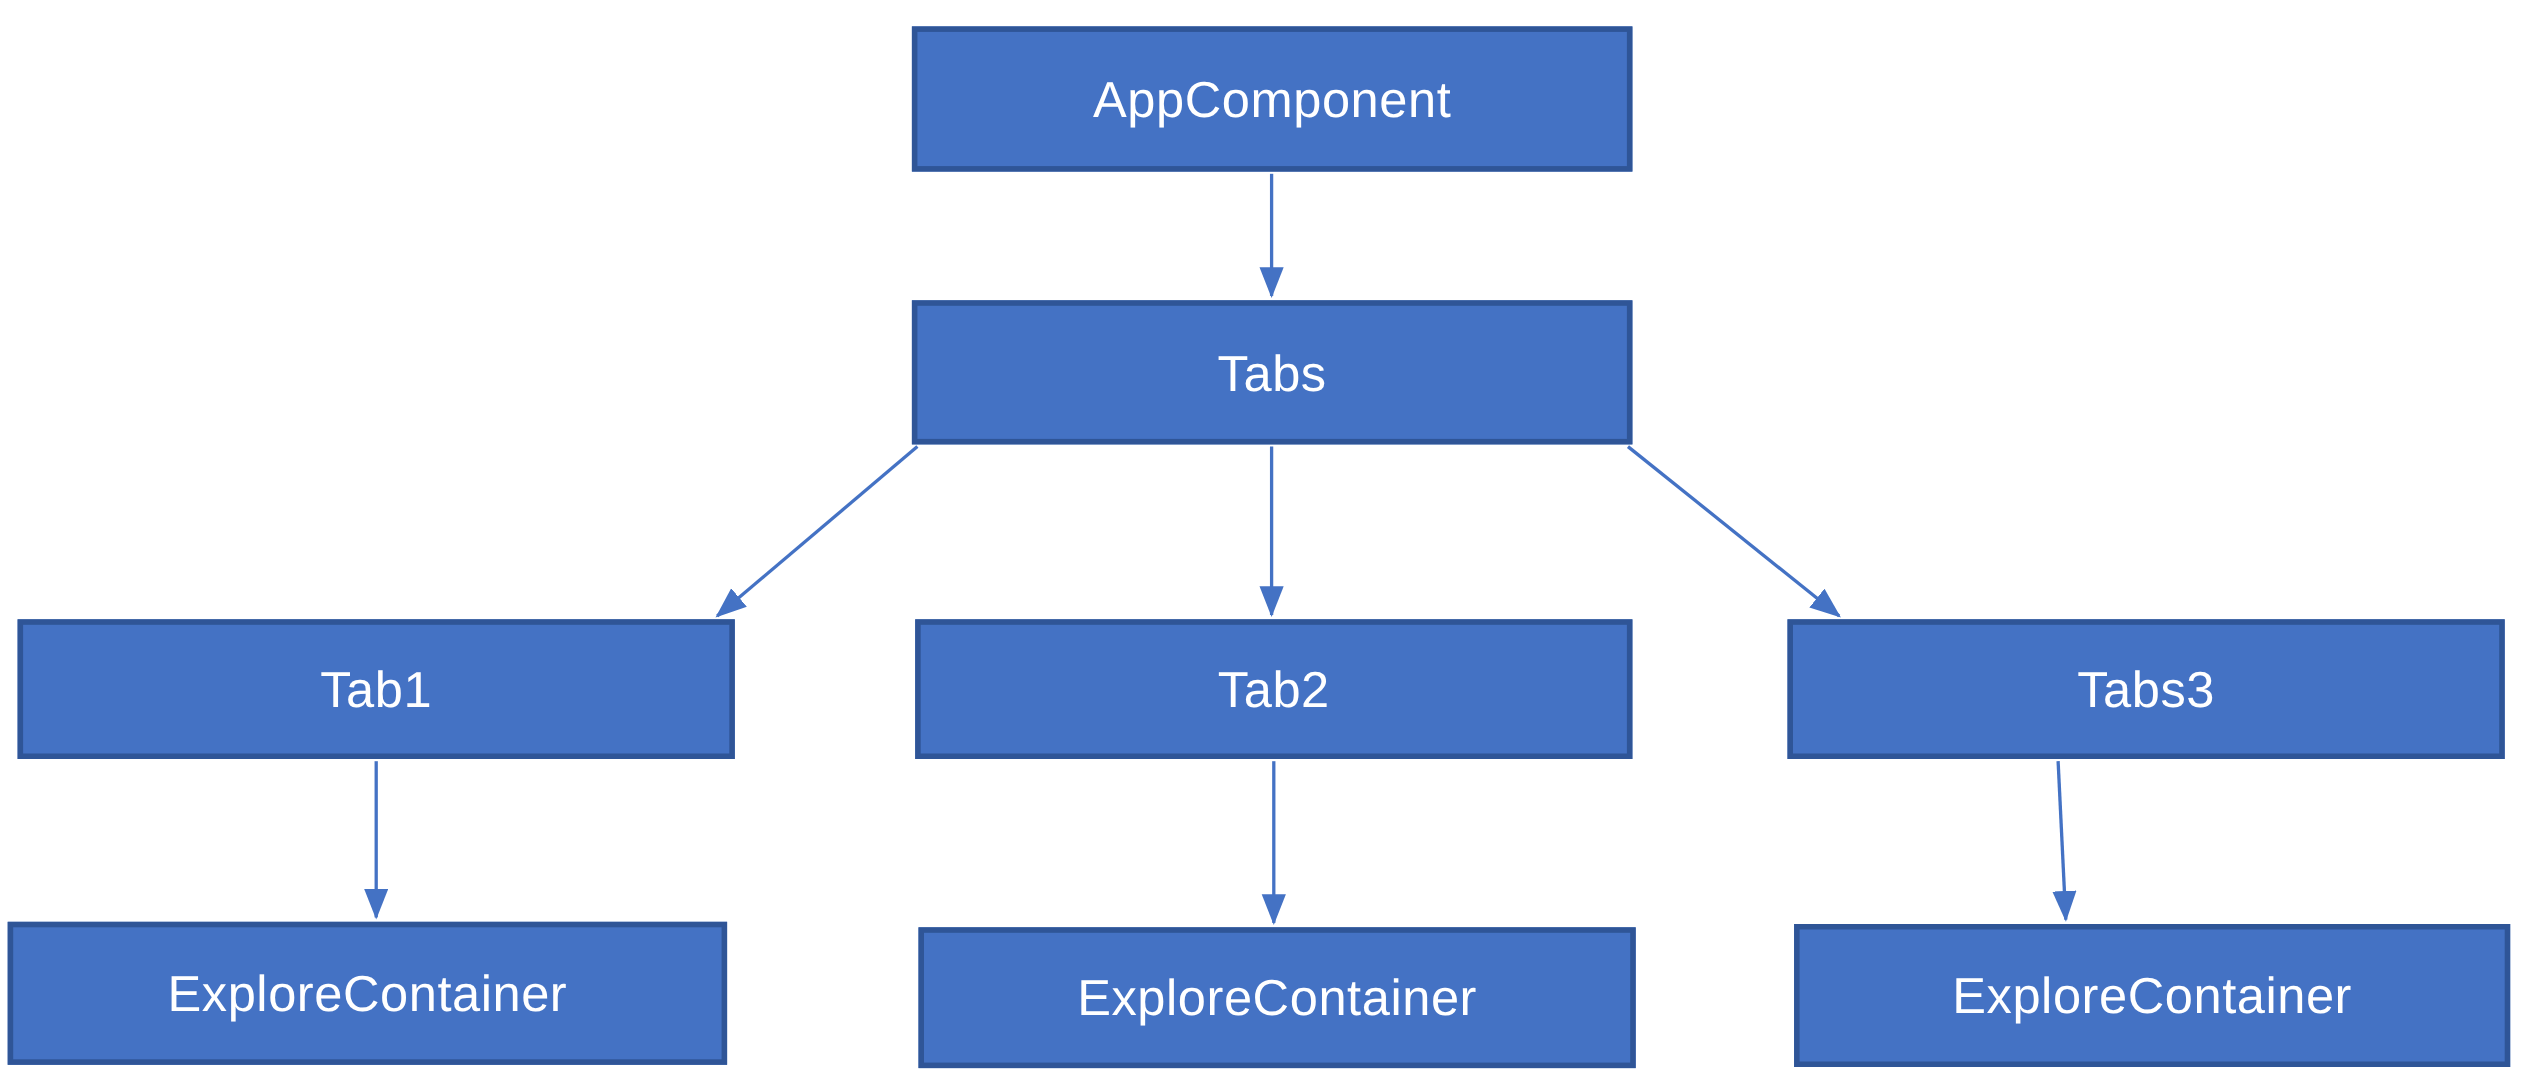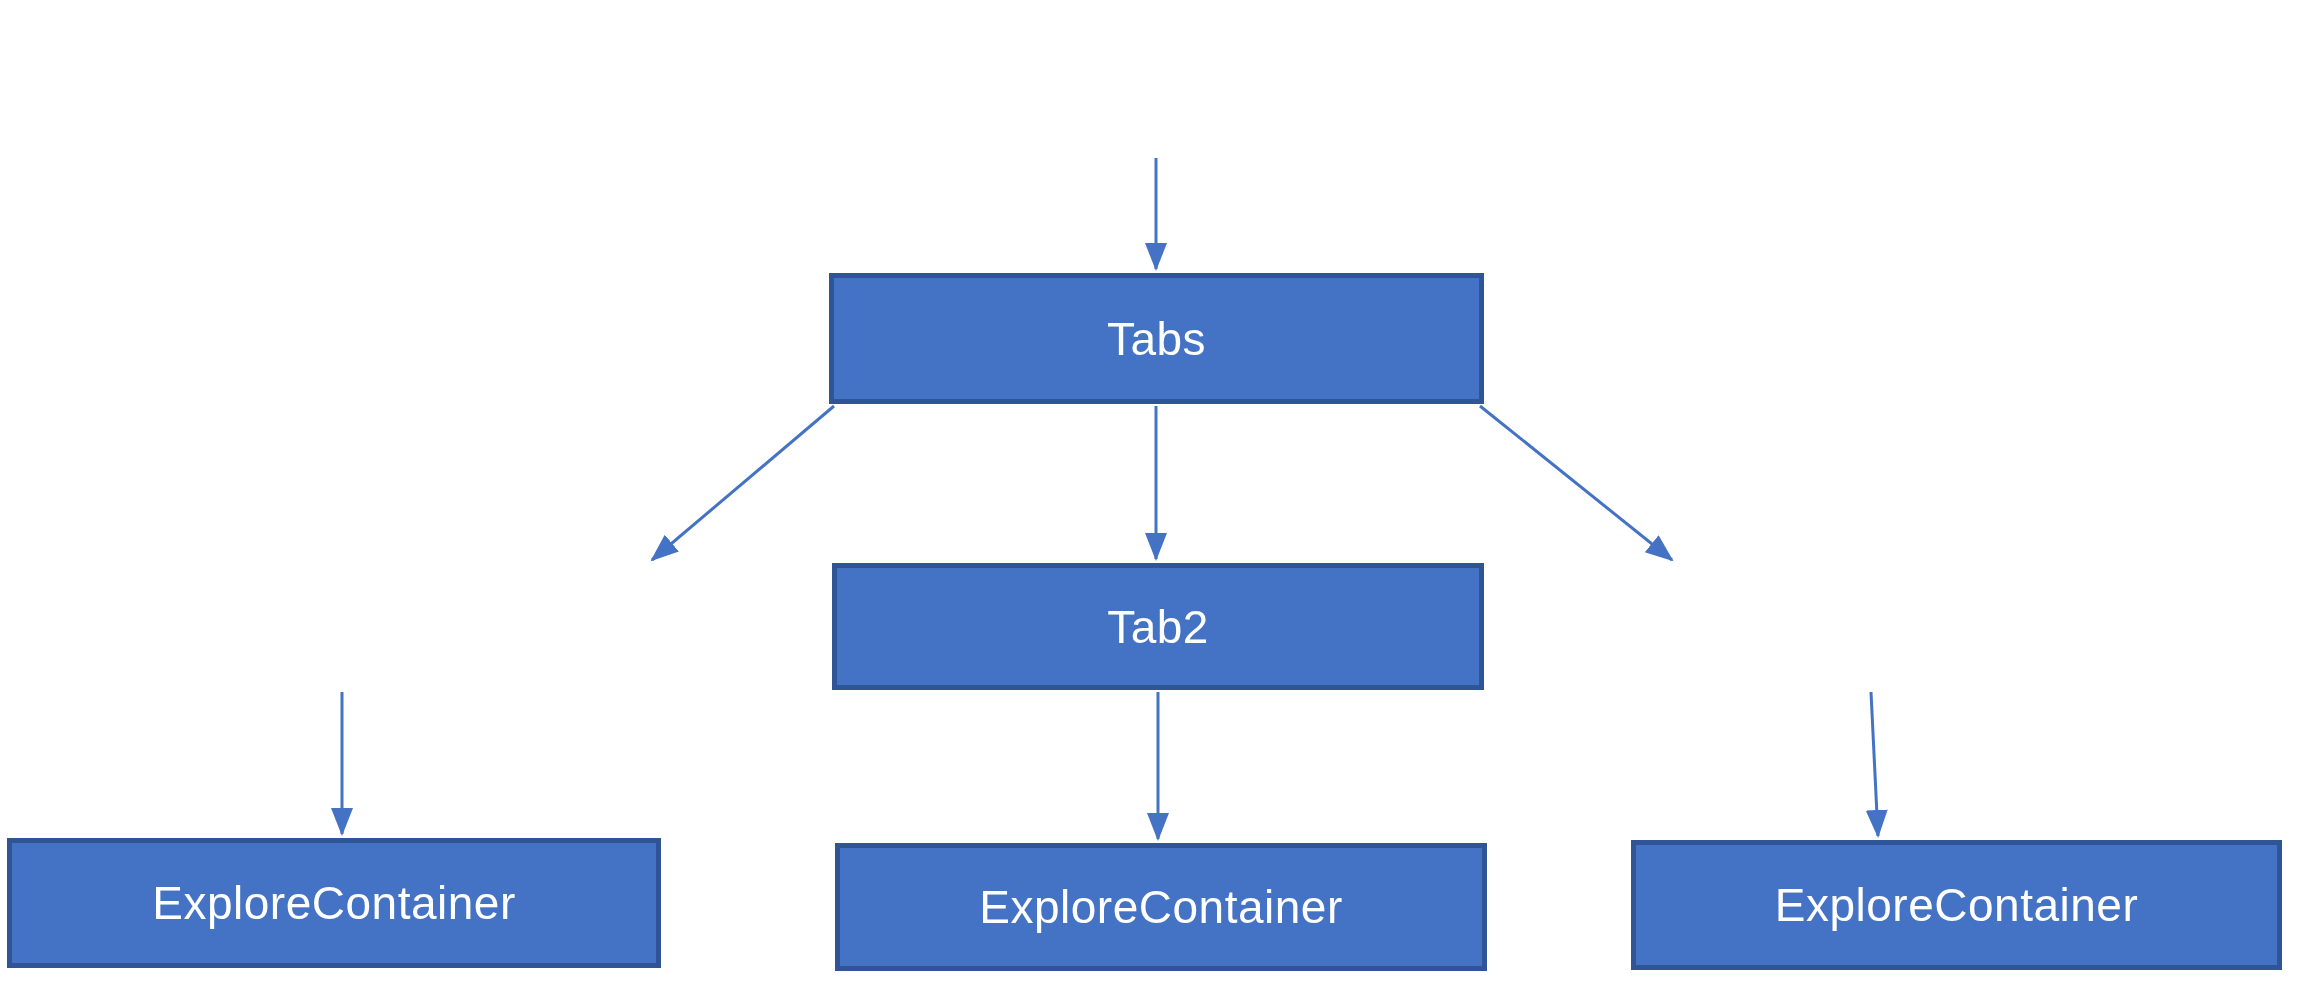--- a/index.html
+++ b/index.html
@@ -70,30 +70,39 @@
 
     <line x1="1480" y1="406" x2="1672" y2="560" stroke="#4472C4" stroke-width="3" marker-end="url(#arrowhead)"></line>
 
     <line x1="342" y1="692" x2="342" y2="834" stroke="#4472C4" stroke-width="3" marker-end="url(#arrowhead)"></line>
 
     <line x1="1158" y1="692" x2="1158" y2="839" stroke="#4472C4" stroke-width="3" marker-end="url(#arrowhead)"></line>
 
     <line x1="1871" y1="692" x2="1878" y2="836" stroke="#4472C4" stroke-width="3" marker-end="url(#arrowhead)"></line>
   </svg>
 
+  <div class="node" id="node-appcomponent">
+    <span class="label">AppComponent</span>
+  </div>
 
   <div class="node" id="node-tabs">
     <span class="label">Tabs</span>
   </div>
 
+  <div class="node" id="node-tab1">
+    <span class="label">Tab1</span>
+  </div>
 
   <div class="node" id="node-tab2">
     <span class="label">Tab2</span>
   </div>
 
+  <div class="node" id="node-tabs3">
+    <span class="label">Tabs3</span>
+  </div>
 
   <div class="node" id="node-explore-1">
     <span class="label">ExploreContainer</span>
   </div>
 
   <div class="node" id="node-explore-2">
     <span class="label">ExploreContainer</span>
   </div>
 
   <div class="node" id="node-explore-3">

